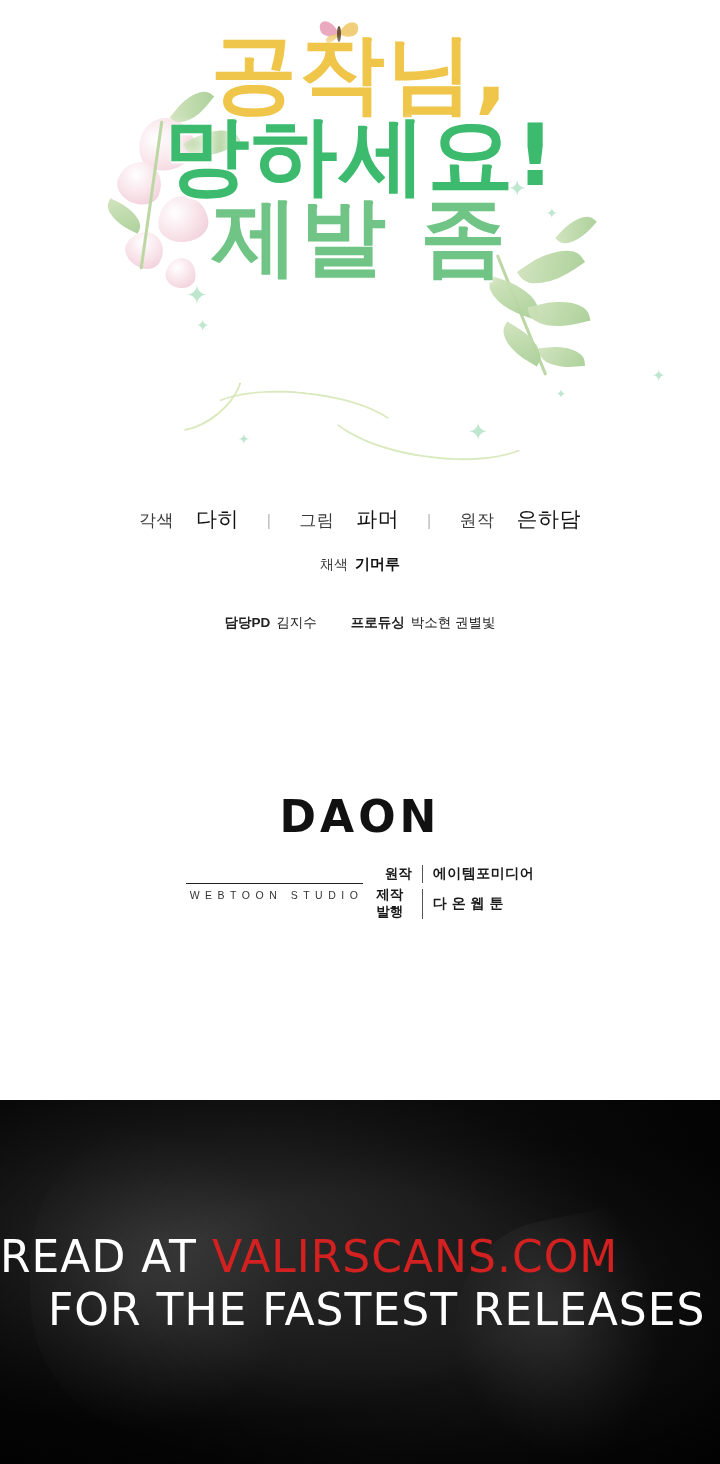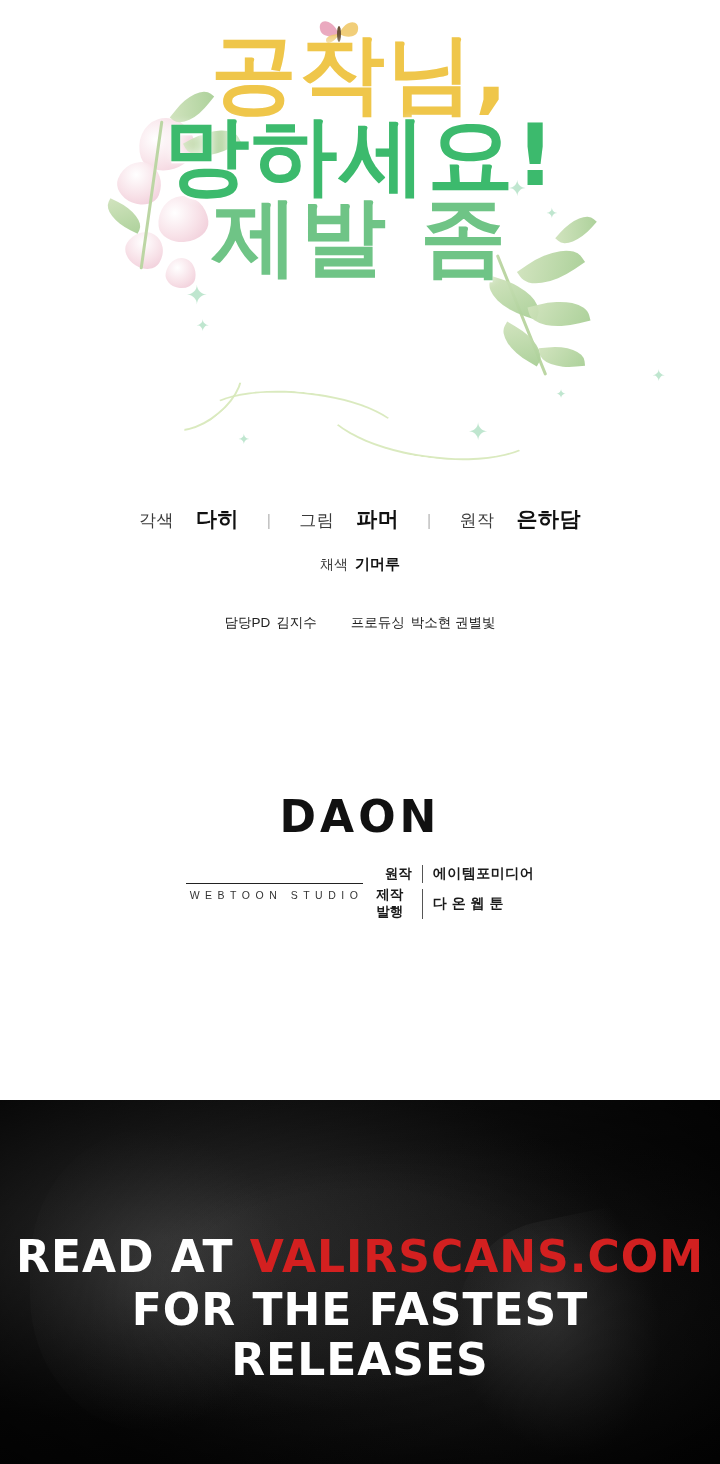--- a/index.html
+++ b/index.html
@@ -119,21 +119,21 @@
     letter-spacing: 0.5px;
     margin-bottom: 22px;
   }
   .credit-role {
     font-size: 17px;
     color: #3a3a3a;
     font-family: Liberation Serif, serif;
   }
   .credit-name {
     font-size: 21px;
-    font-weight: bold;
+    font-weight: normal;
     color: #111111;
     margin-left: 22px;
   }
   .credit-sep {
     display: inline-block;
     color: #b9b9b9;
     margin: 0 22px;
     font-size: 16px;
   }
   .credit-row-sub {
@@ -141,21 +141,21 @@
     margin-bottom: 40px;
   }
   .credit-row-sub .credit-role { font-size: 14px; }
   .credit-row-sub .credit-name { font-size: 15px; font-weight: bold; margin-left: 7px; }
 
   .credit-row-staff {
     font-size: 14px;
     margin-bottom: 42px;
     color: #222222;
   }
-  .staff-role { font-weight: normal; font-size: 13.5px; }
+  .staff-role { font-weight: bold; font-size: 13.5px; }
   .staff-name { font-size: 13.5px; margin-left: 6px; }
   .staff-gap { display: inline-block; width: 26px; }
 
   .copyright {
     font-size: 14.5px;
     line-height: 1.85;
     color: #2b2b2b;
   }
 
   
@@ -259,38 +259,39 @@
   .banner-vignette {
     position: absolute;
     inset: 0;
     background: radial-gradient(ellipse at 50% 50%, rgba(0,0,0,0) 35%, rgba(0,0,0,0.75) 100%);
   }
   .banner-text {
     position: absolute;
     left: 0;
     top: 132px;
     width: 720px;
-    text-align: center;
+    text-align: left;
     font-family: "DejaVu Sans", sans-serif;
-    font-weight: bold;
+    font-weight: normal;
     letter-spacing: 1px;
   }
   .banner-line1 {
     font-size: 44px;
     color: #ffffff;
     line-height: 1.15;
   }
   .banner-domain {
     color: #d32020;
   }
   .banner-line2 {
     font-size: 44px;
     color: #ffffff;
     line-height: 1.15;
     margin-top: 2px;
+    margin-left: 48px;
   }
 </style>
 </head>
 <body>
 
 <div class="title-section">
 
   <div class="title-art">
 
     <div class="deco">

